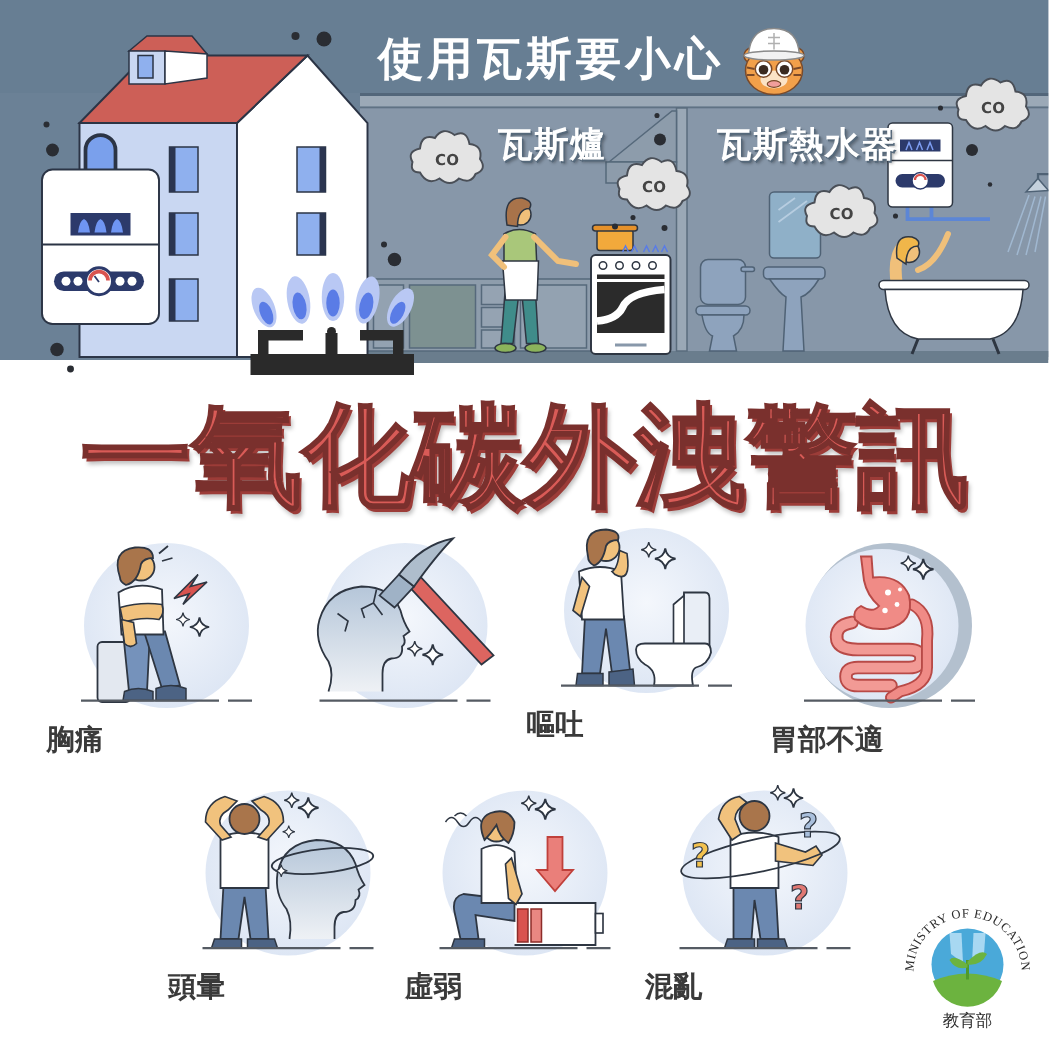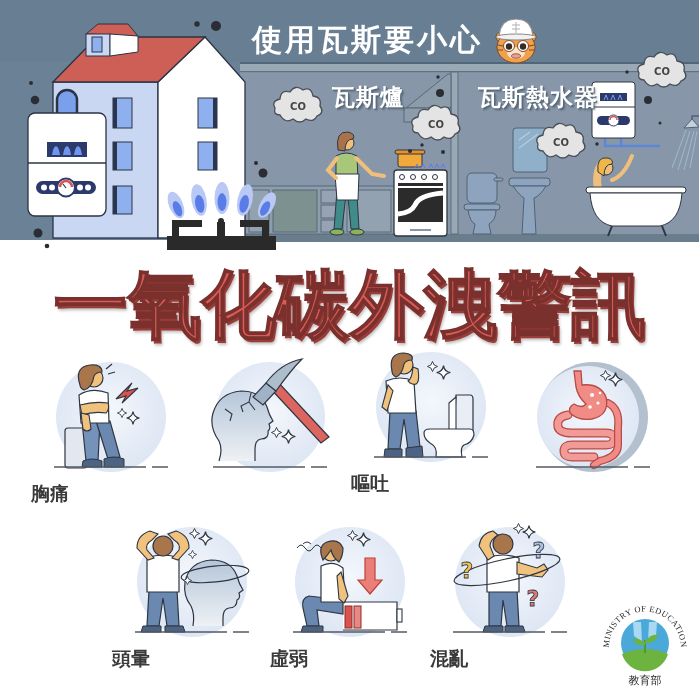--- a/index.html
+++ b/index.html
@@ -353,20 +353,21 @@
     <path d="M80 46 Q92 52 90 70 L90 88 Q90 100 72 104 L66 108" fill="none" stroke="#f08b86" stroke-width="5.5" stroke-linecap="round"></path>
     <path d="M46 14 L53 14 L54 28 Q72 26 78 40 Q82 58 64 62 Q50 64 42 56 Q40 50 46 47 Q54 52 58 47 Q50 40 48 30 Z" fill="#f08b86" stroke="#b84a47" stroke-width="1.3"></path>
     <circle cx="64" cy="38" r="2" fill="#ffffff"></circle>
     <circle cx="70" cy="46" r="1.6" fill="#ffffff"></circle>
     <circle cx="62" cy="50" r="1.8" fill="#ffffff"></circle>
     <circle cx="72" cy="36" r="1.3" fill="#ffffff"></circle>
     <use href="#spark" x="72" y="13" width="11" height="11"></use>
     <use href="#spark" x="80" y="15" width="15" height="15"></use>
     <path d="M8 110 H100 M106 110 H122" stroke="#555b63" stroke-width="1.5"></path>
   </svg>
+  <div class="symptom-label">胃部不適</div>
 </div>
 
 <div class="symptom" style="left:127px; top:522px;">
   <svg width="130" height="120" viewBox="0 0 130 120">
     <circle cx="65" cy="60" r="55" fill="url(#bgCircle)"></circle>
     <path d="M66 104 Q68 92 64 84 Q56 74 58 60 Q62 40 84 38 Q104 38 110 54 Q112 62 116 68 L112 71 Q114 76 110 78 Q110 86 102 86 Q96 87 96 96 L96 104" fill="url(#headGrad)" stroke="#2e3642" stroke-width="1.2"></path>
     <ellipse cx="88" cy="52" rx="34" ry="8" transform="rotate(-6 88 52)" fill="none" stroke="#2e3642" stroke-width="1.2"></ellipse>
     <path d="M22 68 L20 104 L32 104 L36 76 L40 104 L52 104 L50 68 Z" fill="#6b88b0" stroke="#2e3642" stroke-width="1.2"></path>
     <path d="M16 104 L34 104 L34 110 L14 110 Z" fill="#4c6384" stroke="#2e3642"></path>
     <path d="M38 104 L56 104 L58 110 L38 110 Z" fill="#4c6384" stroke="#2e3642"></path>

